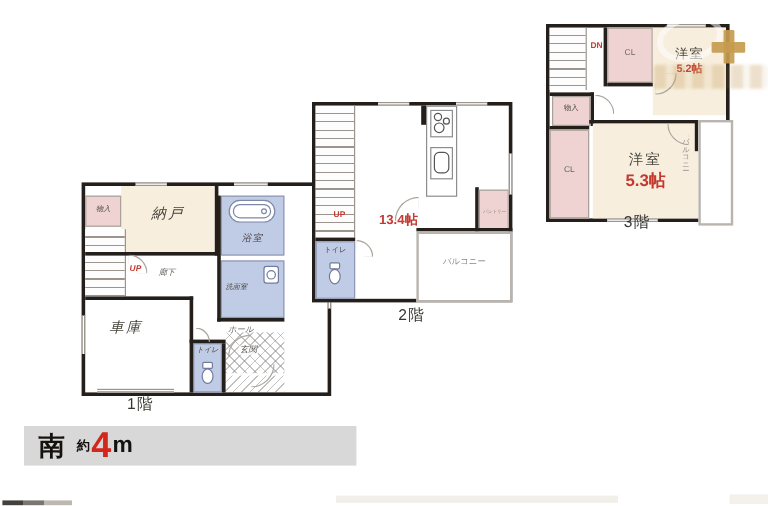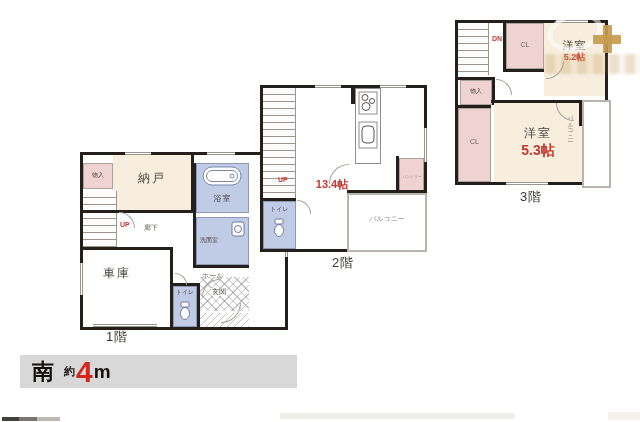--- a/index.html
+++ b/index.html
@@ -35,21 +35,21 @@
            display:flex;flex-direction:column;align-items:center;gap:2px;padding-top:2px;}
   .banner{position:absolute;left:20px;top:355px;width:277px;height:33px;background:#d8d8d8;
           display:flex;align-items:center;padding-left:12px;box-sizing:border-box;color:#14120f;font-weight:bold;}
   .wm-bar{position:absolute;background:#c59b4e;border-radius:1px;opacity:.92;}
 </style>
 </head>
 <body>
 
 <div class="canvas">
 
-  <div class="plan" style="left:80px;top:152px;width:208px;height:178px;">
+  <div class="plan" style="left:68px;top:152px;width:208px;height:178px;font-style:italic;">
     <div class="room cream" style="left:30px;top:0;width:78px;height:55px;"></div>
     <div class="lbl ctr" style="left:30px;top:17px;width:78px;font-size:12px;letter-spacing:2px;">納戸</div>
     <div class="room pink" style="left:0;top:8px;width:30px;height:26px;"></div>
     <div class="lbl ctr" style="left:0;top:17px;width:30px;font-size:6px;">物入</div>
 
     <div class="room blue" style="left:113px;top:8px;width:53px;height:50px;"></div>
     <div style="position:absolute;left:119px;top:11px;">
       <svg width="40" height="20" viewBox="0 0 40 20">
           <rect x="1" y="1" width="38" height="18" rx="9" fill="#fff" stroke="#7d88a8"></rect>
           <rect x="4.5" y="4.5" width="31" height="11" rx="5.5" fill="none" stroke="#7d88a8"></rect>
@@ -190,21 +190,21 @@
     <div class="balc" style="left:124px;top:77px;width:29px;height:88px;"></div>
     <div class="lbl vtext" style="left:109px;top:88px;height:60px;font-size:6px;color:#8a8680;">バルコニー</div>
 
     <div class="win" style="left:98px;top:-3px;width:32px;height:3px;"></div>
     <div class="win" style="left:48px;top:159px;width:42px;height:3px;"></div>
 
     <div class="arc arc-br" style="left:88px;top:38px;width:18px;height:18px;"></div>
     <div class="arc arc-bl" style="left:98px;top:80px;width:18px;height:18px;"></div>
     <div class="arc arc-tr" style="left:38px;top:56px;width:16px;height:16px;"></div>
   </div>
-  <div class="floorlbl" style="left:488px;top:188px;width:86px;">3階</div>
+  <div class="floorlbl" style="left:488px;top:176px;width:86px;">3階</div>
 
   <div class="banner">
     <span style="font-size:22px;">南</span>
     <span style="font-size:11px;margin-left:10px;">約</span>
     <span style="font-size:30px;color:#d3261c;line-height:1;margin:0 1px;">4</span>
     <span style="font-size:19px;">m</span>
   </div>
 
   <div style="position:absolute;left:545px;top:10px;width:95px;height:70px;">
     <div style="position:absolute;left:2px;top:3px;width:46px;height:28px;border:5px solid rgba(255,255,255,.55);border-radius:50%;transform:rotate(-14deg);"></div>

